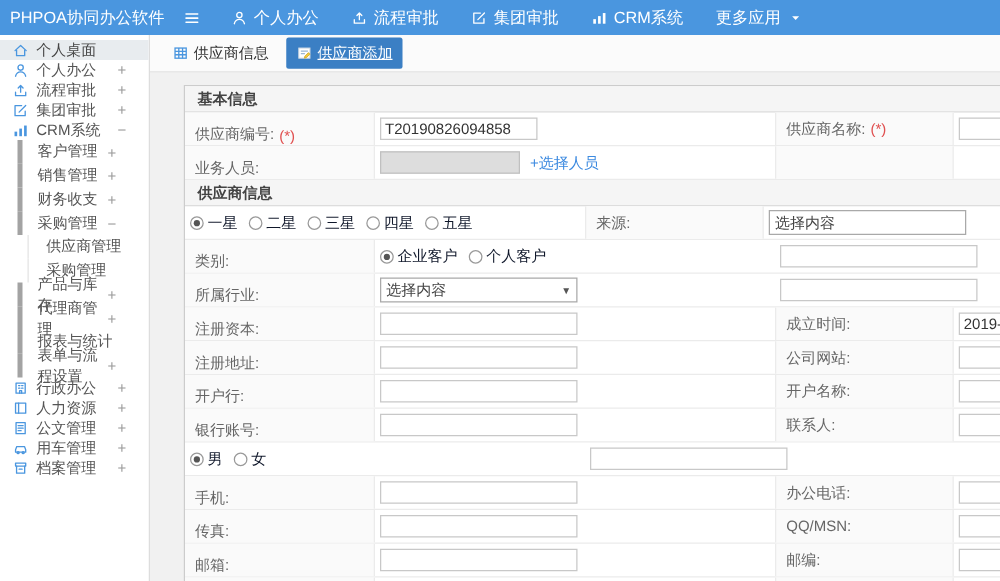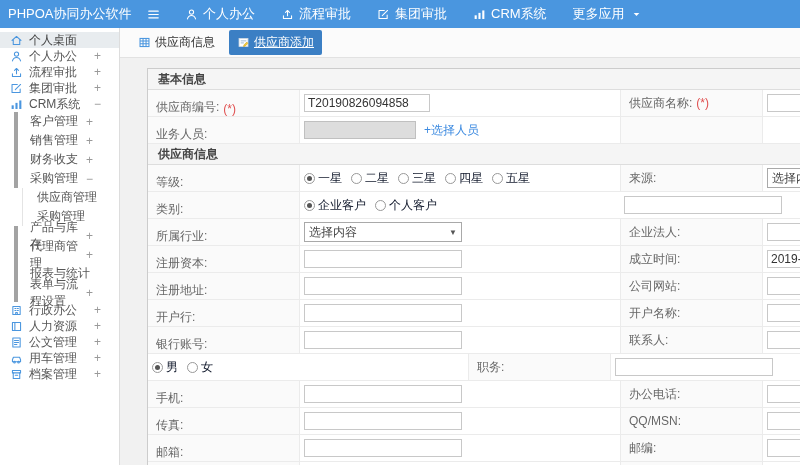--- a/index.html
+++ b/index.html
@@ -305,23 +305,20 @@
           </div>
           <div class="fcell">
             <input class="txt gray" type="text" value="" style="width: 112px;">
             <span class="plink">+选择人员</span>
           </div>
           <div class="lcell2"></div>
           <div class="fcell2"></div>
         </div>
         <div class="sec-hdr">供应商信息</div>
         <div class="frow">
-          <div class="lcell">
-            <span class="lbl">等级:</span>
-          </div>
           <div class="fcell">
             <span class="rwrap">
               <span class="radio on"></span>
               <span class="rlabel">一星</span>
             </span>
             <span class="rwrap">
               <span class="radio"></span>
               <span class="rlabel">二星</span>
             </span>
             <span class="rwrap">
@@ -367,23 +364,20 @@
         <div class="frow">
           <div class="lcell">
             <span class="lbl">所属行业:</span>
           </div>
           <div class="fcell">
             <div class="sel" style="width: 158px;">
               <span>选择内容</span>
               <span class="sel-caret">▼</span>
             </div>
           </div>
-          <div class="lcell2">
-            <span class="lbl">企业法人:</span>
-          </div>
           <div class="fcell2">
             <input class="txt" type="text" value="" style="width: 158px;">
           </div>
         </div>
         <div class="frow">
           <div class="lcell">
             <span class="lbl">注册资本:</span>
           </div>
           <div class="fcell">
             <input class="txt" type="text" value="" style="width: 158px;">
@@ -440,23 +434,20 @@
         <div class="frow">
           <div class="fcell">
             <span class="rwrap">
               <span class="radio on"></span>
               <span class="rlabel">男</span>
             </span>
             <span class="rwrap">
               <span class="radio"></span>
               <span class="rlabel">女</span>
             </span>
-          </div>
-          <div class="lcell2">
-            <span class="lbl">职务:</span>
           </div>
           <div class="fcell2">
             <input class="txt" type="text" value="" style="width: 158px;">
           </div>
         </div>
         <div class="frow">
           <div class="lcell">
             <span class="lbl">手机:</span>
           </div>
           <div class="fcell">

